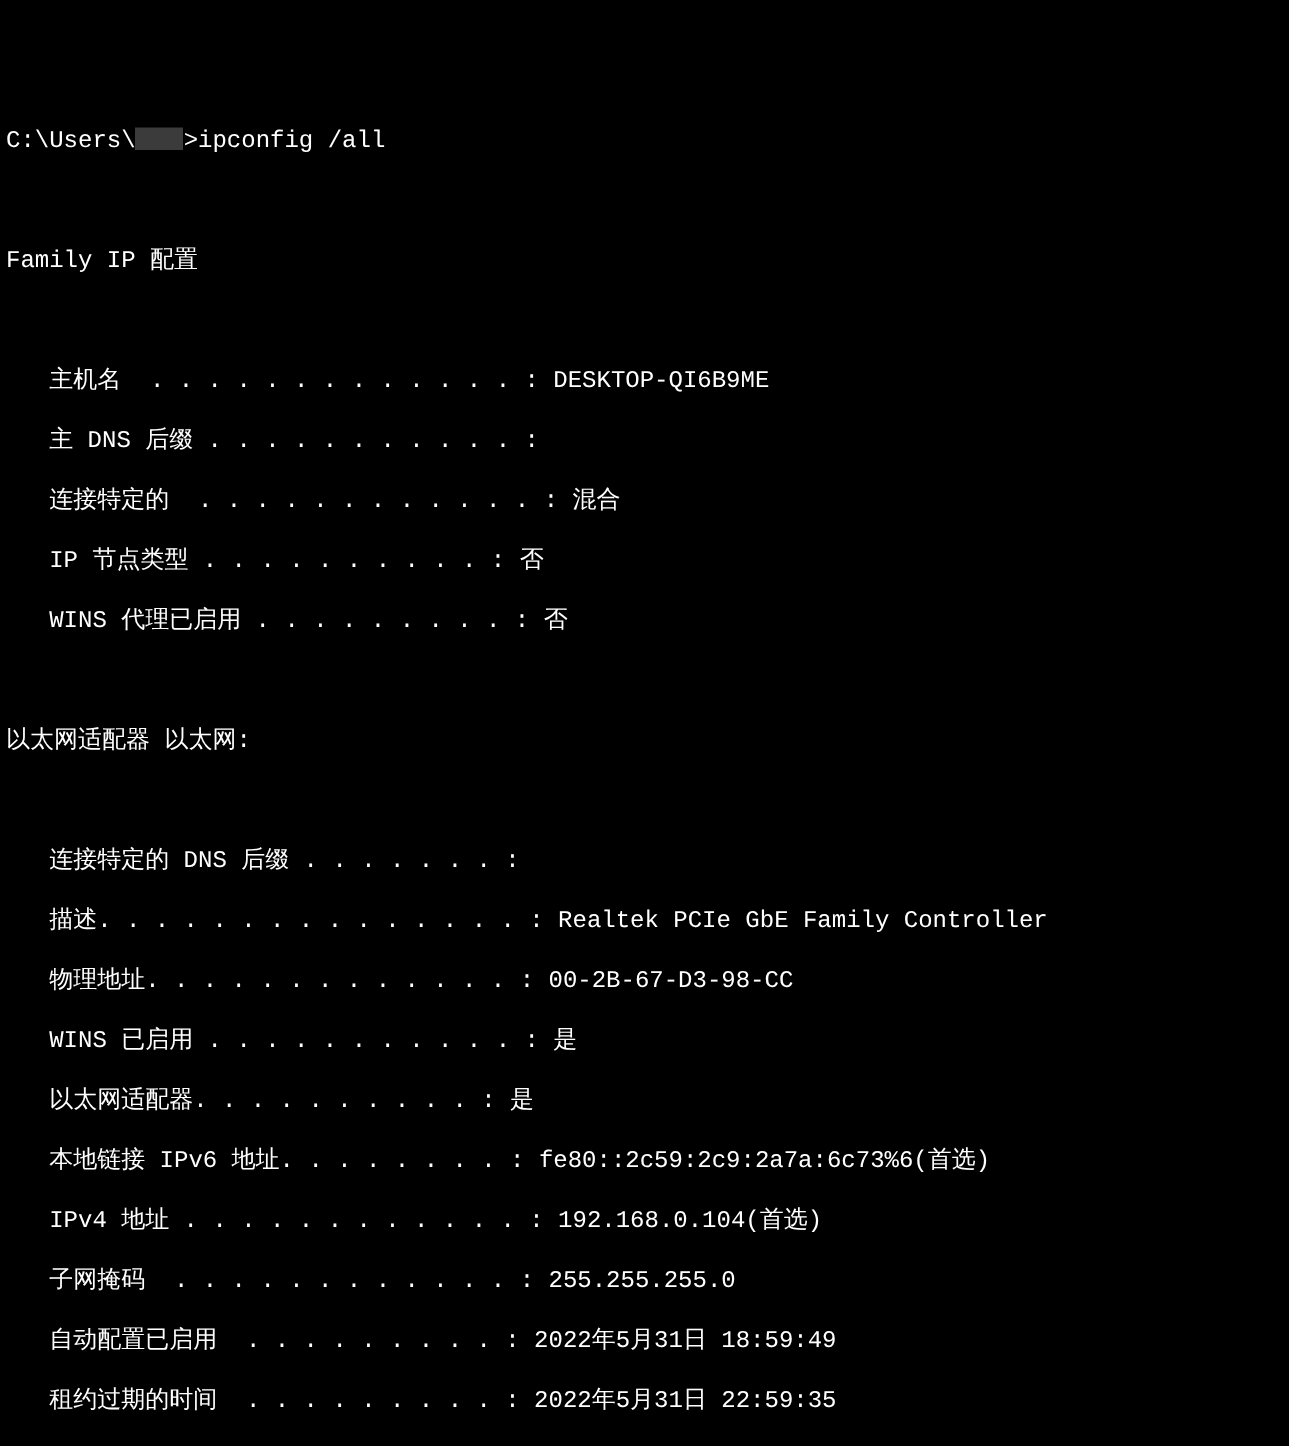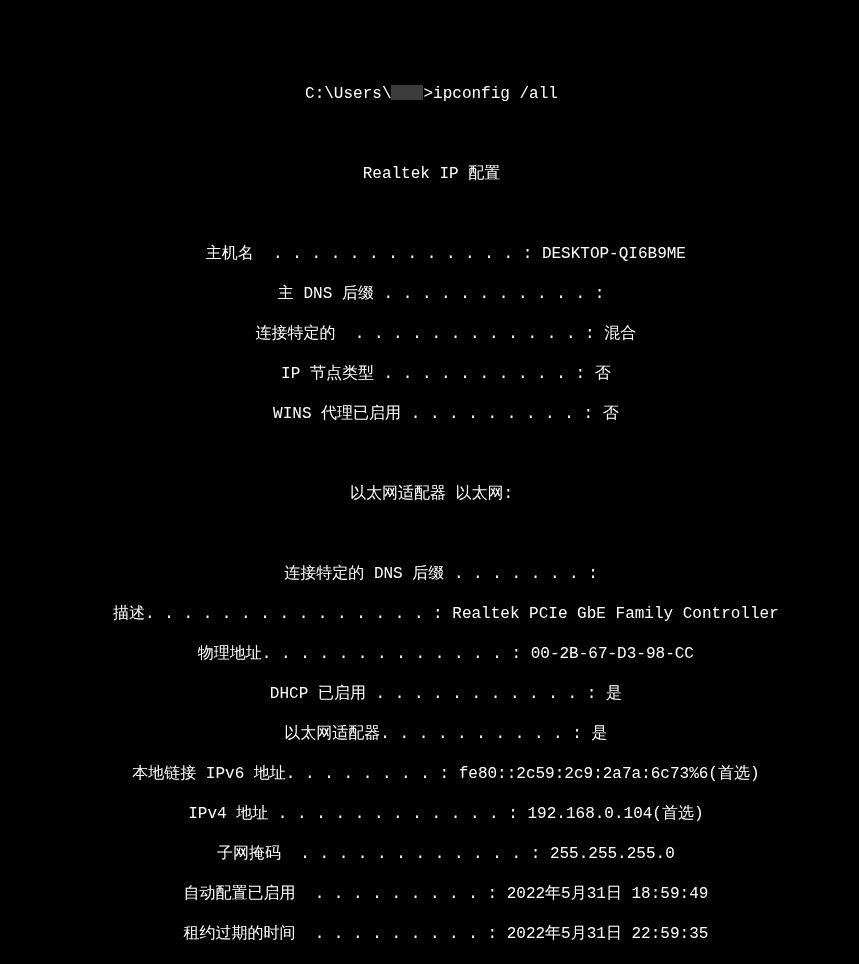--- a/index.html
+++ b/index.html
@@ -8,52 +8,52 @@
       color: #fff;
       font-family: "NSimSun", "SimSun", "Consolas", "Courier New", monospace;
       font-size: 16px;
       line-height: 1.25;
       padding: 4px 0 4px 4px;
       width: 859px;
       height: 964px;
       overflow: hidden;
       white-space: pre;
     }
-    .line { white-space: pre; text-align: center; }
+    .line { white-space: pre; }
     .blank { height: 20px; }
     .redact {
       display: inline-block;
       width: 32px;
       height: 15px;
       background: #3b3b3c;
       vertical-align: -2px;
     }
     .label { display: inline-block; }
   </style>
 </head>
 <body>
 
 
 
 <div class="line"><span>C:\Users\</span><span class="redact"></span><span>&gt;</span><span>ipconfig /all</span></div>
 <div class="blank"></div>
-<div class="line">Realtek IP 配置</div>
+<div class="line">Family IP 配置</div>
 <div class="blank"></div>
 <div class="line"><span class="label">   主机名  . . . . . . . . . . . . . : </span><span>DESKTOP-QI6B9ME</span></div>
 <div class="line"><span class="label">   主 DNS 后缀 . . . . . . . . . . . : </span><span></span></div>
 <div class="line"><span class="label">   连接特定的  . . . . . . . . . . . . : </span><span>混合</span></div>
 <div class="line"><span class="label">   IP 节点类型 . . . . . . . . . . : </span><span>否</span></div>
 <div class="line"><span class="label">   WINS 代理已启用 . . . . . . . . . : </span><span>否</span></div>
 <div class="blank"></div>
 <div class="line">以太网适配器 以太网:</div>
 <div class="blank"></div>
 <div class="line"><span class="label">   连接特定的 DNS 后缀 . . . . . . . : </span><span></span></div>
 <div class="line"><span class="label">   描述. . . . . . . . . . . . . . . : </span><span>Realtek PCIe GbE Family Controller</span></div>
 <div class="line"><span class="label">   物理地址. . . . . . . . . . . . . : </span><span>00-2B-67-D3-98-CC</span></div>
-<div class="line"><span class="label">   DHCP 已启用 . . . . . . . . . . . : </span><span>是</span></div>
+<div class="line"><span class="label">   WINS 已启用 . . . . . . . . . . . : </span><span>是</span></div>
 <div class="line"><span class="label">   以太网适配器. . . . . . . . . . : </span><span>是</span></div>
 <div class="line"><span class="label">   本地链接 IPv6 地址. . . . . . . . : </span><span>fe80::2c59:2c9:2a7a:6c73%6(首选)</span></div>
 <div class="line"><span class="label">   IPv4 地址 . . . . . . . . . . . . : </span><span>192.168.0.104(首选)</span></div>
 <div class="line"><span class="label">   子网掩码  . . . . . . . . . . . . : </span><span>255.255.255.0</span></div>
 <div class="line"><span class="label">   自动配置已启用  . . . . . . . . . : </span><span>2022年5月31日 18:59:49</span></div>
 <div class="line"><span class="label">   租约过期的时间  . . . . . . . . . : </span><span>2022年5月31日 22:59:35</span></div>
 
 
 
 

